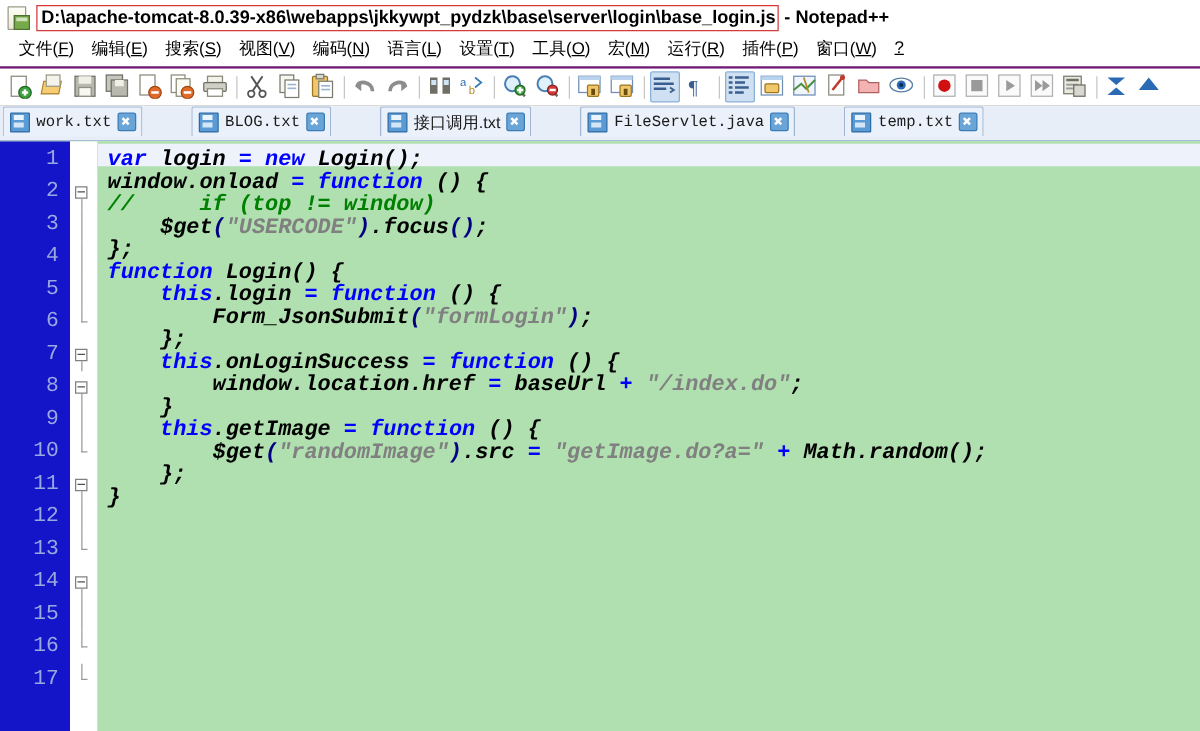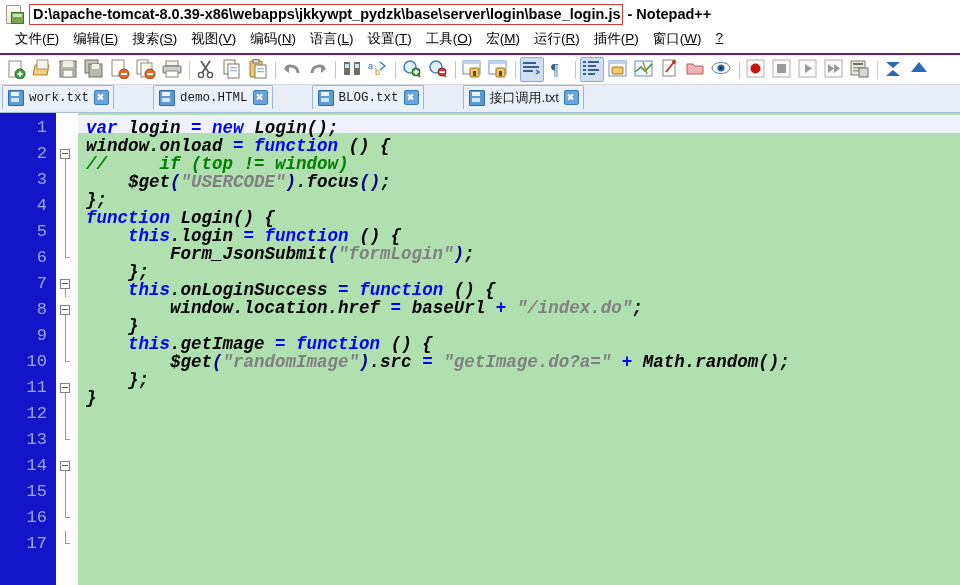--- a/index.html
+++ b/index.html
@@ -598,31 +598,36 @@
     </div>
 
   <div class="tabbar" id="tabbar">
       <div class="tab">
         <span class="tab-icon"></span>
         <span class="tab-label">work.txt</span>
         <span class="tab-close"></span>
       </div>
       <div class="tab">
         <span class="tab-icon"></span>
-        <span class="tab-label">demo.HTML</span>
-        <span class="tab-close"></span>
-      </div>
-      <div class="tab">
-        <span class="tab-icon"></span>
         <span class="tab-label">BLOG.txt</span>
         <span class="tab-close"></span>
       </div>
       <div class="tab">
         <span class="tab-icon"></span>
         <span class="tab-label cjk">接口调用.txt</span>
+        <span class="tab-close"></span>
+      </div>
+      <div class="tab">
+        <span class="tab-icon"></span>
+        <span class="tab-label">FileServlet.java</span>
+        <span class="tab-close"></span>
+      </div>
+      <div class="tab">
+        <span class="tab-icon"></span>
+        <span class="tab-label">temp.txt</span>
         <span class="tab-close"></span>
       </div>
     </div>
 
   <div class="editor">
     <div class="gutter" id="gutter">
         <div class="ln">1</div>
         <div class="ln">2</div>
         <div class="ln">3</div>
         <div class="ln">4</div>

